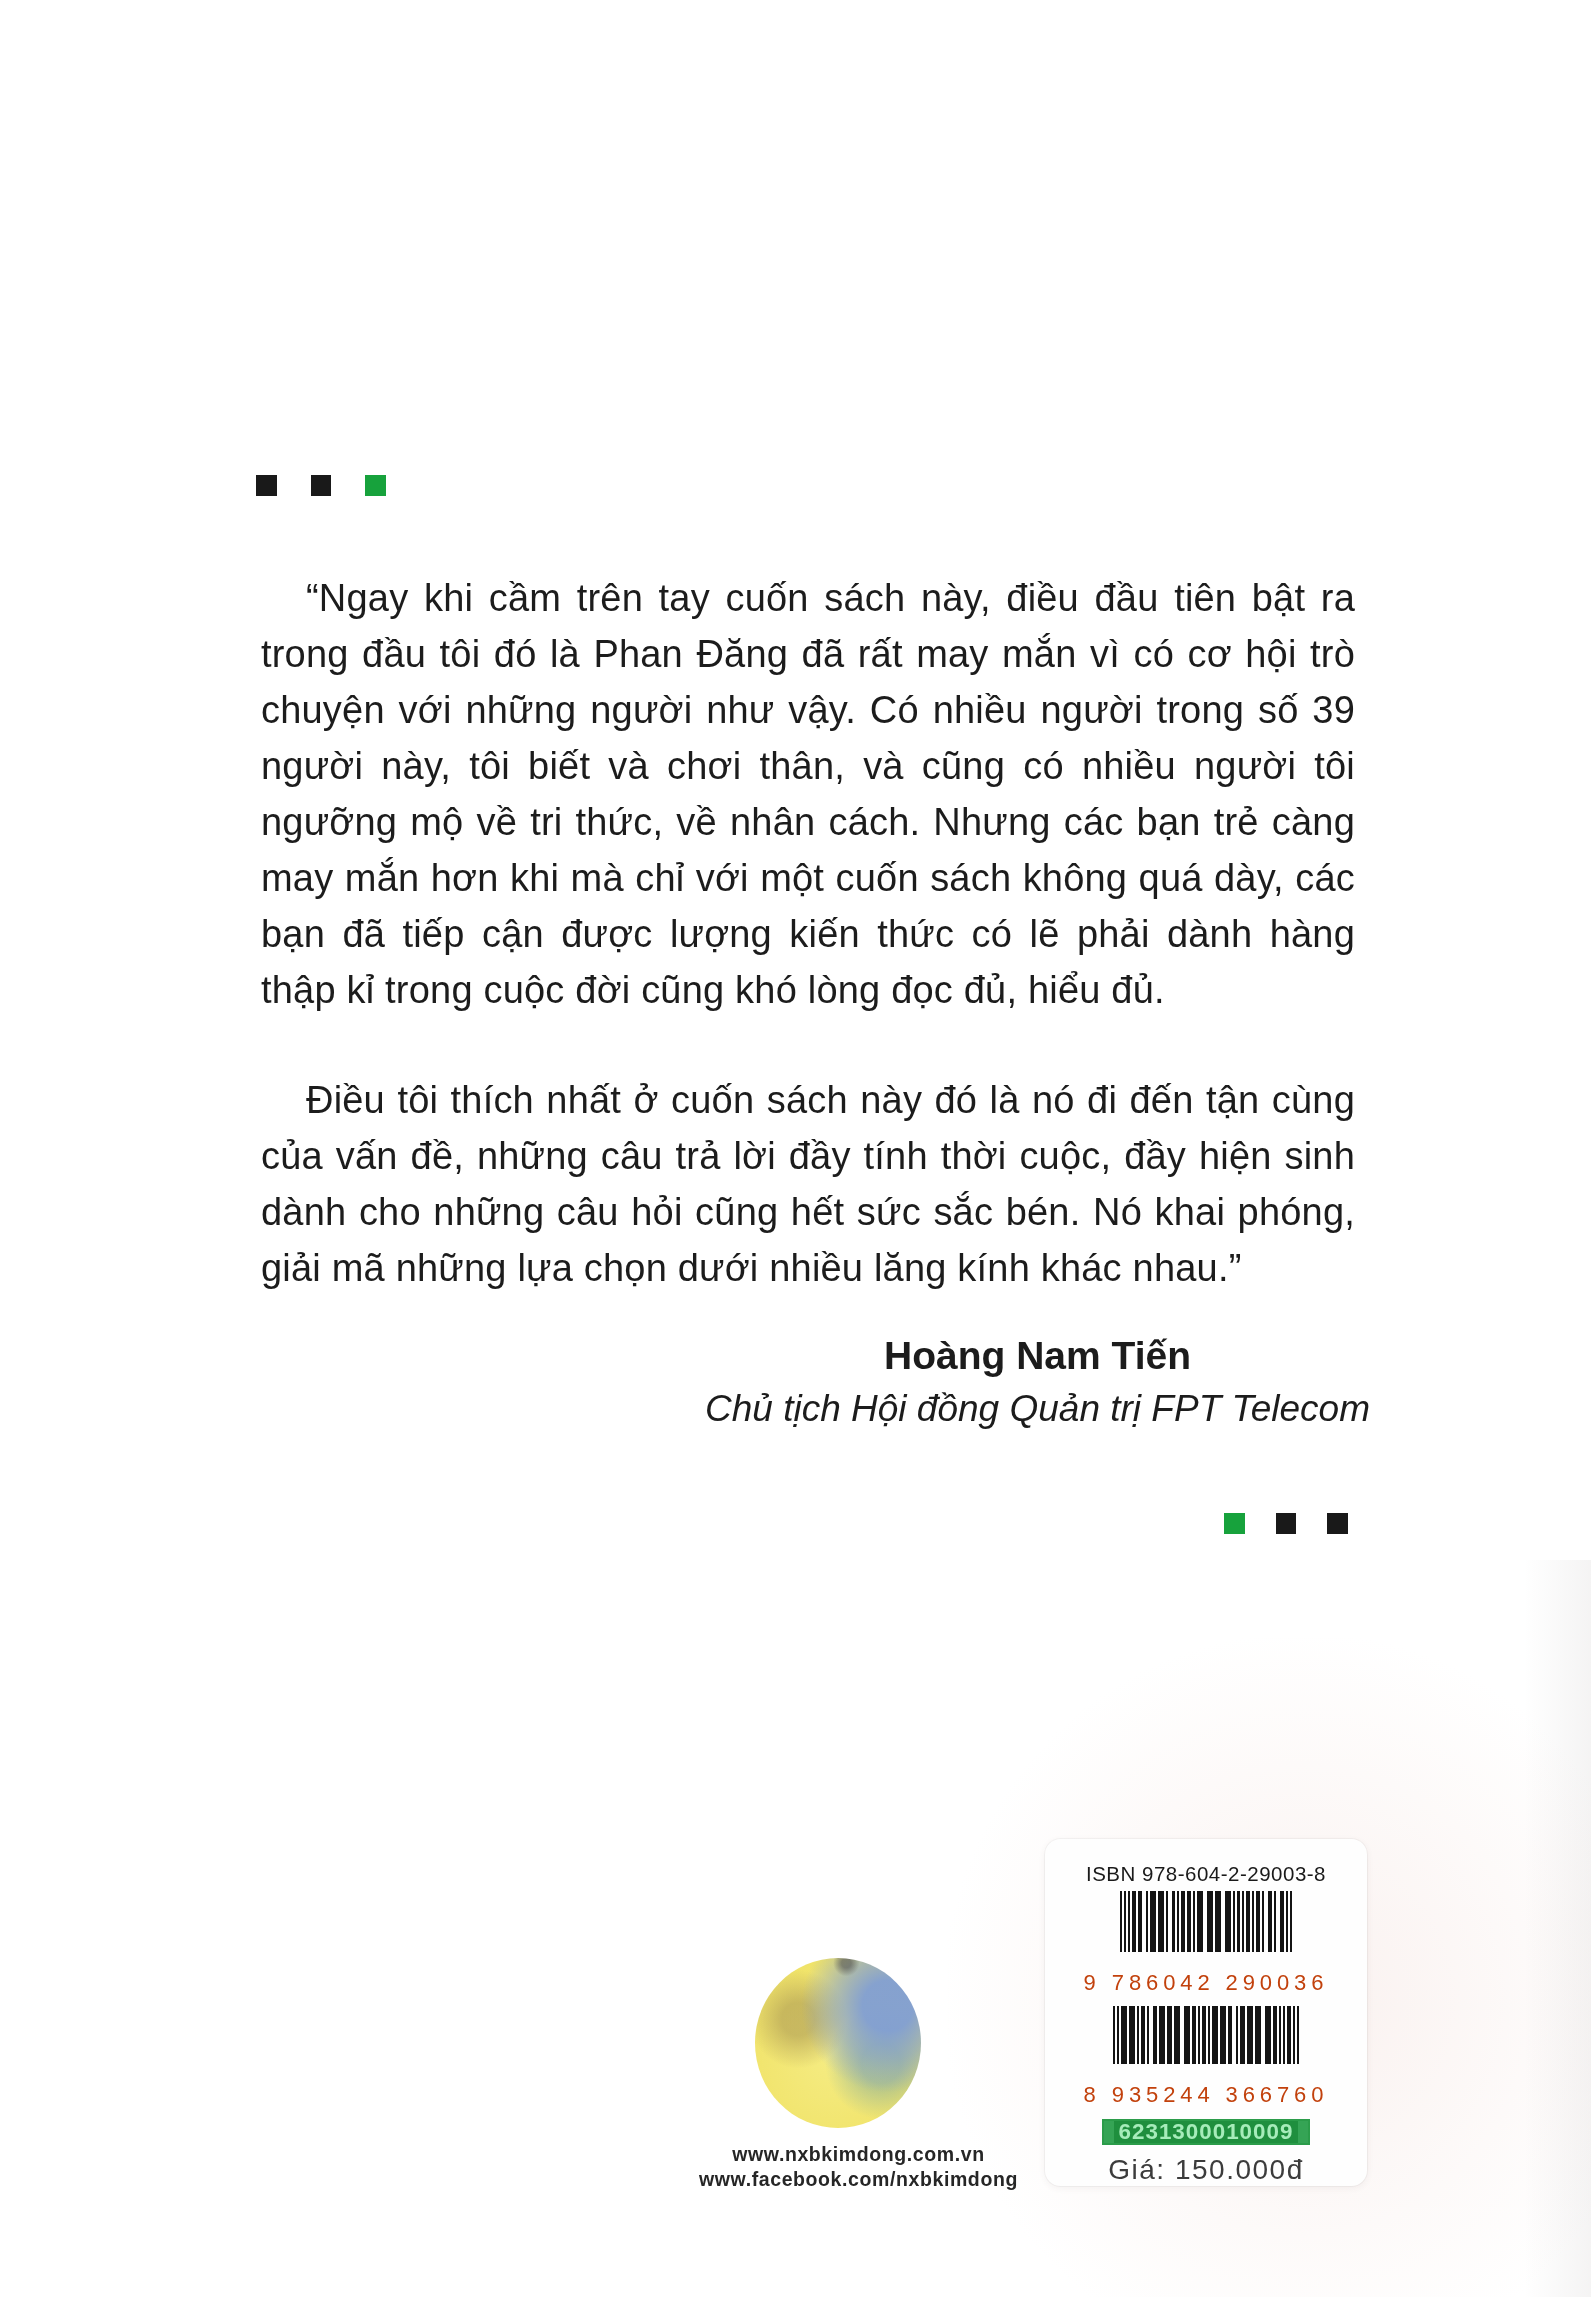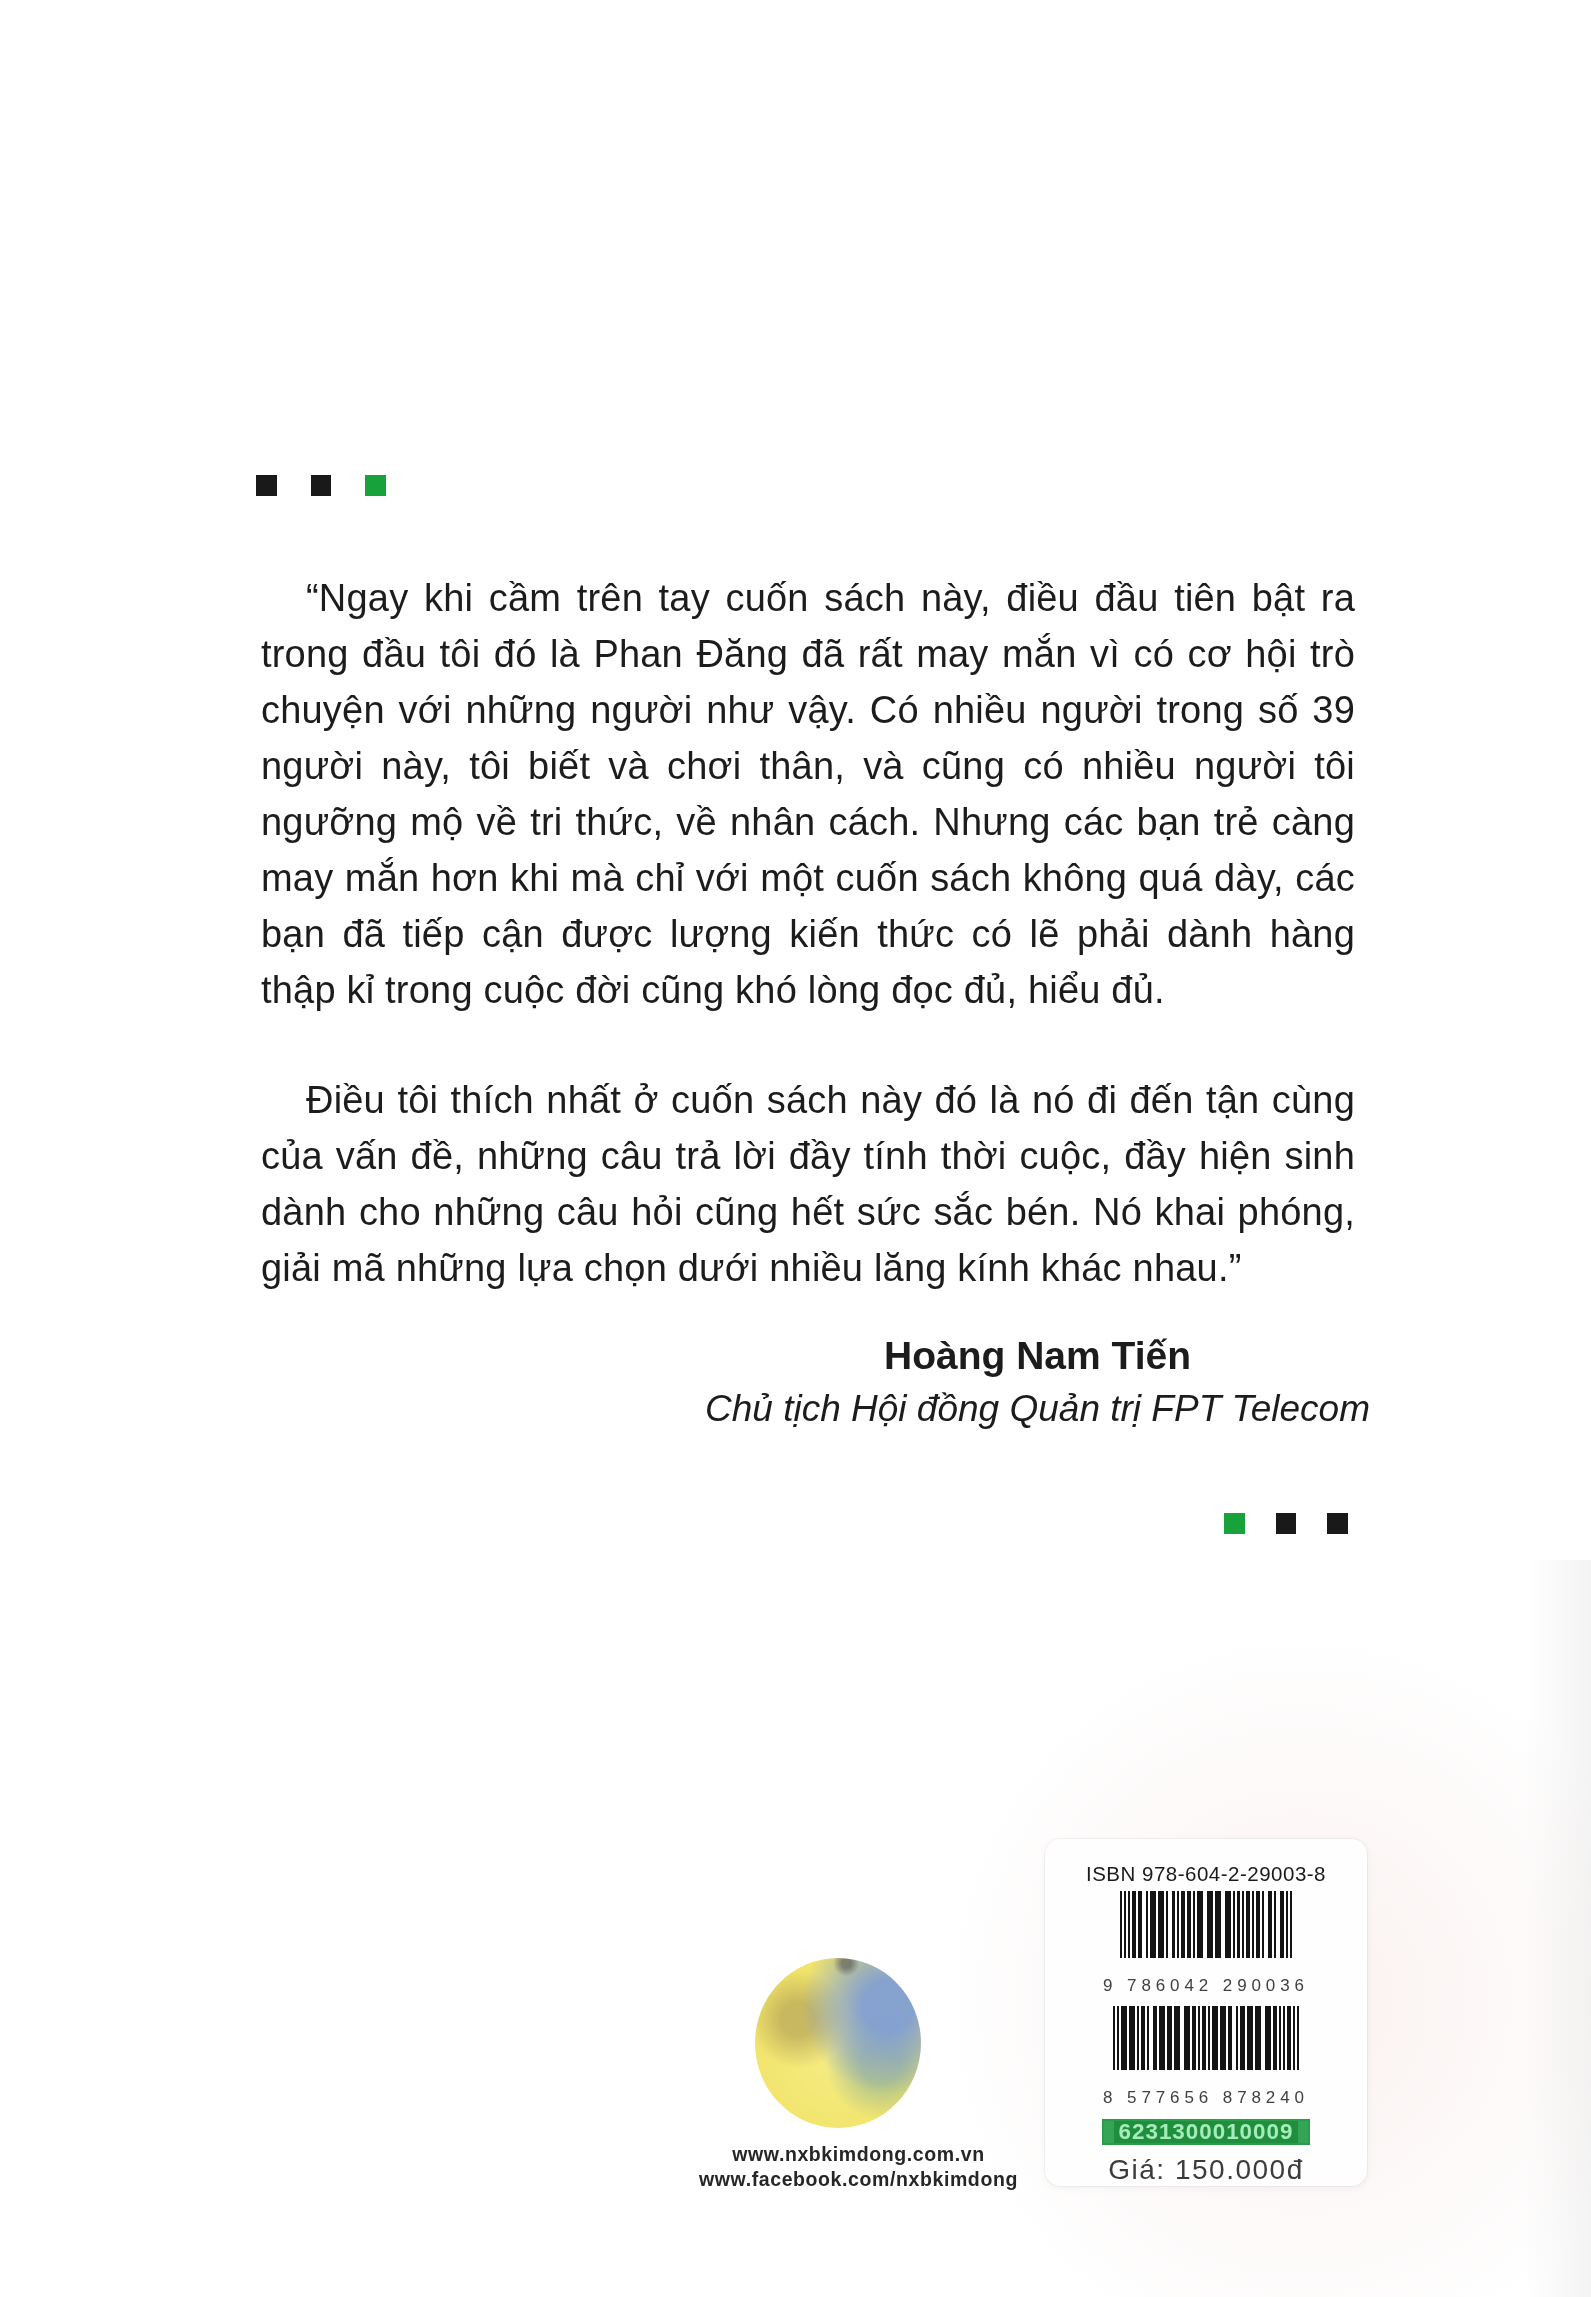--- a/index.html
+++ b/index.html
@@ -67,21 +67,21 @@
     box-shadow:0 0 0 1px rgba(0,0,0,0.035), 0 2px 7.8px rgba(90,70,70,0.07);
     display:flex;flex-direction:column;align-items:center;
   }
   .sticker .isbn{margin-top:23.4px;font-size:20.5px;letter-spacing:0.5px;color:#1a1a1a;white-space:nowrap;}
   .barcode{display:flex;align-items:stretch;justify-content:center;margin-top:4.9px;}
   .barcode-1{height:84px;}
   .barcode-2{height:80px;margin-top:9.8px;}
   .barcode i{display:block;}
   .barcode i.b{background:#141414;}
   .barcode i.w{background:transparent;}
-  .digits{font-size:17px;letter-spacing:4.9px;margin-top:18px;color:#404040;white-space:nowrap;}
+  .digits{font-size:22px;letter-spacing:4.9px;margin-top:18px;color:#c2410c;white-space:nowrap;}
   .band{
     margin-top:11.7px;width:208px;height:32px;
     background:linear-gradient(to right,#35a455 0 6%,#1f8f3e 6% 94%,#35a455 94%);
     box-shadow:inset 0 0 0 2px #2b9c4a;
     display:flex;align-items:center;justify-content:center;
     color:#a6ecba;font-weight:bold;font-size:22.4px;letter-spacing:1px;
   }
   .price{margin-top:8.8px;font-size:28px;color:#3c3c3c;letter-spacing:1.5px;}
 </style>
 </head>
@@ -239,19 +239,19 @@
         <i class="b" style="width: 2px;"></i>
         <i class="w" style="width: 2px;"></i>
         <i class="b" style="width: 2px;"></i>
         <i class="w" style="width: 2px;"></i>
         <i class="b" style="width: 3.9px;"></i>
         <i class="w" style="width: 2px;"></i>
         <i class="b" style="width: 2px;"></i>
         <i class="w" style="width: 2px;"></i>
         <i class="b" style="width: 2px;"></i>
       </div>
-    <div class="digits">8 577656 878240</div>
+    <div class="digits">8 935244 366760</div>
     <div class="band">6231300010009</div>
     <div class="price">Giá: 150.000đ</div>
   </div>
 
 </div>
 
 
 </body></html>

